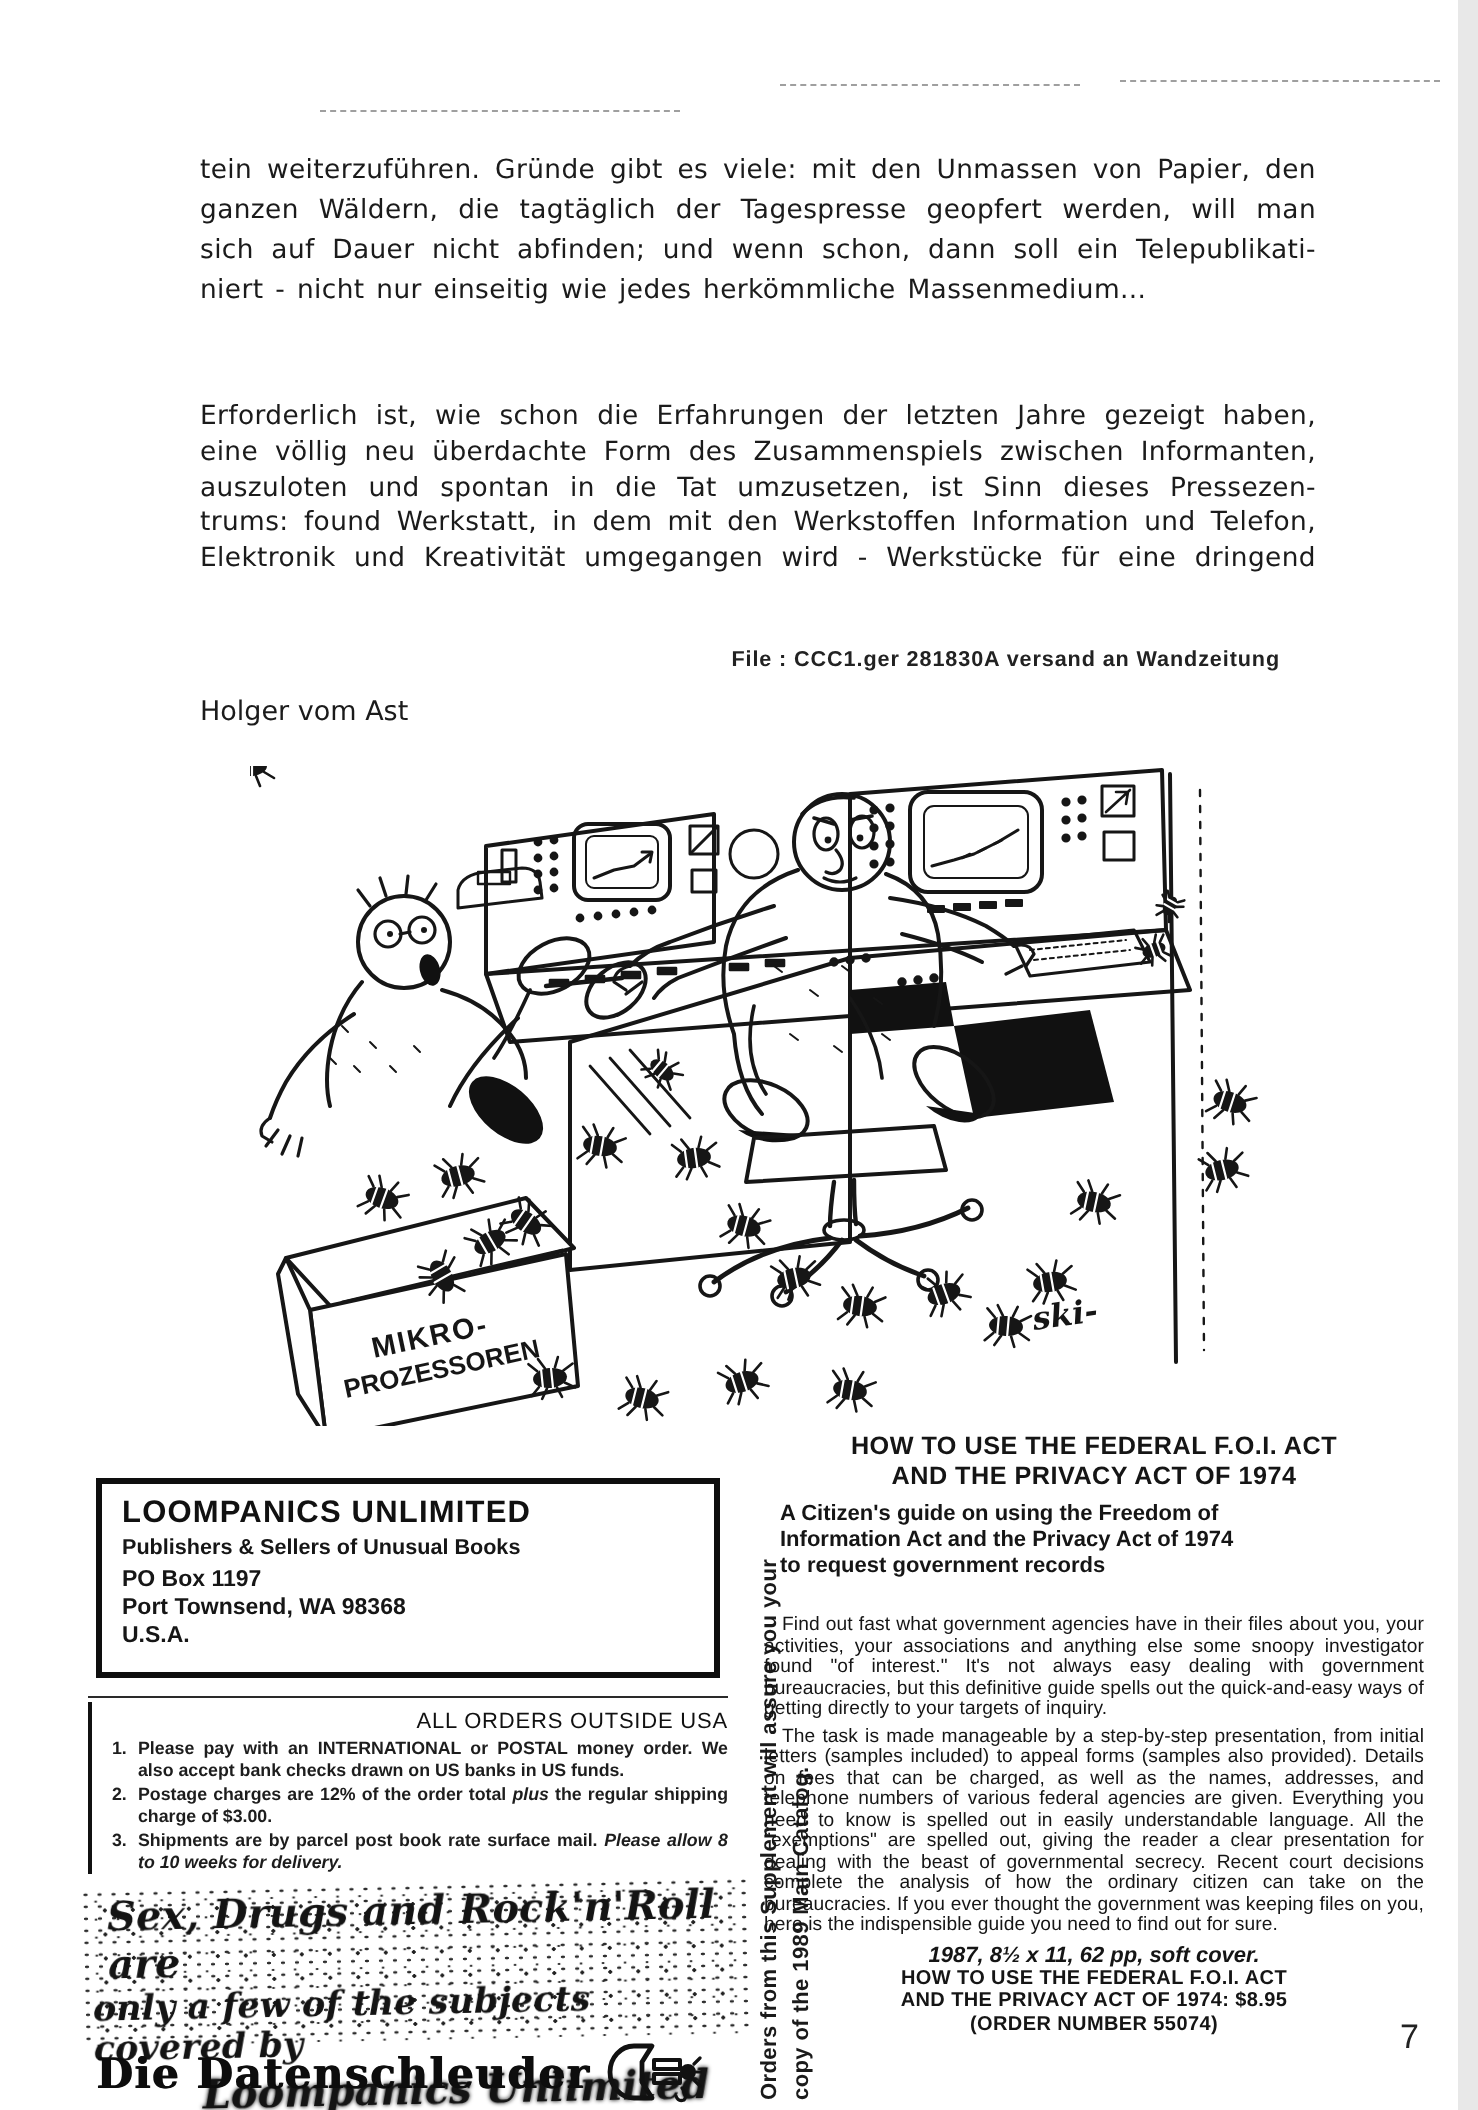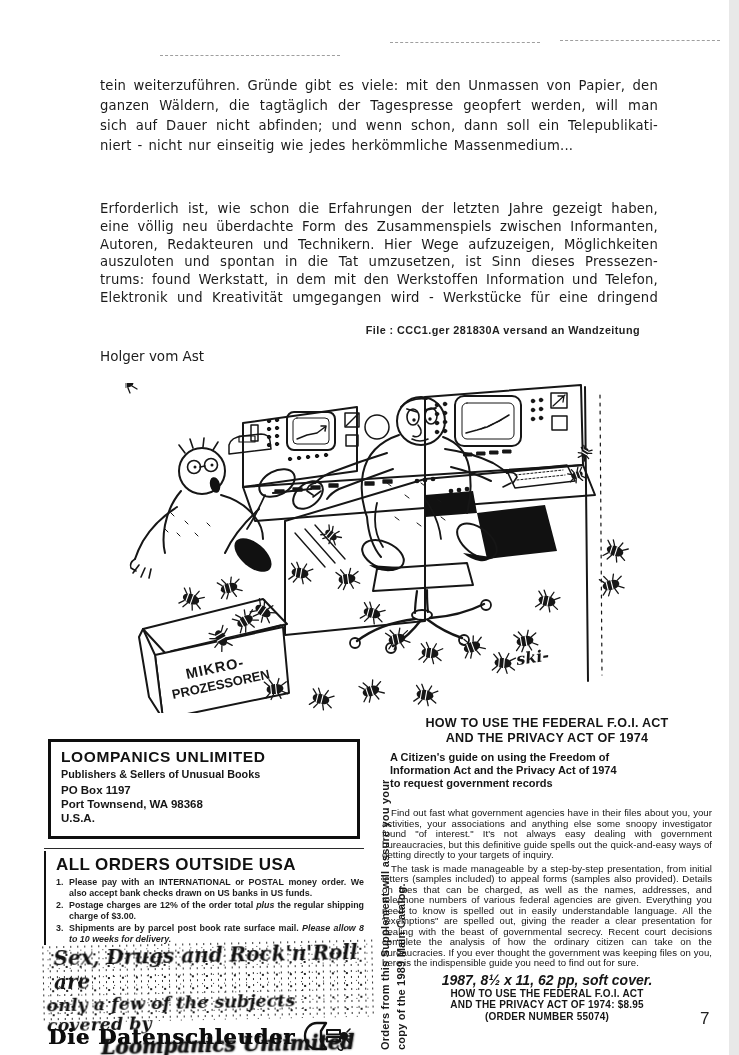--- a/index.html
+++ b/index.html
@@ -27,21 +27,21 @@
 
   
   .lp-box{position:absolute;left:48px;top:739px;width:312px;height:100px;border:3.5px solid #0e0e0e;
           box-sizing:border-box;padding:6px 10px 0 10px;}
   .lp-name{font-size:15.5px;font-weight:bold;letter-spacing:.6px;color:#111;}
   .lp-tagline{font-size:10.8px;font-weight:bold;margin-top:2px;color:#161616;}
   .lp-addr{font-size:11.5px;font-weight:bold;line-height:14px;margin-top:3px;color:#161616;}
   .lp-divider{position:absolute;left:44px;top:848px;width:320px;border-top:1.5px solid #2a2a2a;}
   .orders{position:absolute;left:44px;top:851px;width:322px;border-left:2.5px solid #111;
           box-sizing:border-box;padding:4px 2px 0 10px;}
-  .orders-heading{text-align:left;font-weight:bold;font-size:17px;letter-spacing:.4px;color:#111;}
+  .orders-heading{text-align:right;font-weight:normal;font-size:11px;letter-spacing:.4px;color:#111;}
   .order-item{display:flex;font-size:8.9px;font-weight:bold;line-height:10.6px;color:#1d1d1d;
               margin-top:2px;text-align:justify;}
   .order-item .num{flex:0 0 13px;}
   .order-item .em{font-style:italic;}
 
   
   .slogan{position:absolute;left:40px;top:941px;width:334px;height:80px;transform:rotate(-1.2deg);
           font-family:"DejaVu Serif",serif;font-style:italic;font-weight:bold;color:#141414;
           filter:blur(.35px);
           background-image:radial-gradient(#2c2c2c .8px,transparent .95px),
@@ -62,21 +62,21 @@
   .vert-note{position:absolute;left:0;top:0;transform:rotate(-90deg);transform-origin:0 0;
              width:325px;font-size:11px;font-weight:bold;letter-spacing:.2px;line-height:15.5px;
              color:#1a1a1a;white-space:nowrap;}
 
   
   .foi{position:absolute;left:382px;top:716px;width:330px;color:#151515;}
   .foi-title{text-align:center;font-weight:bold;font-size:12.6px;line-height:14.5px;letter-spacing:.25px;}
   .foi-sub{margin-top:6px;padding-left:8px;font-weight:bold;font-size:11px;line-height:12.8px;}
   .foi-body{margin-top:19px;font-size:9.6px;line-height:10.5px;text-align:justify;letter-spacing:.05px;}
   .foi-body p{margin:0 0 3px 0;text-indent:9px;}
-  .foi-colophon{margin-top:2px;text-align:center;font-weight:bold;font-style:italic;font-size:14px;}
+  .foi-colophon{margin-top:2px;text-align:center;font-weight:bold;font-style:italic;font-size:11px;}
   .foi-order{text-align:center;font-weight:bold;font-size:10px;line-height:11.6px;letter-spacing:.2px;}
 
   .page-number{position:absolute;left:700px;top:1009px;font-size:17px;color:#222;}
 </style>
 </head>
 <body>
 
 <div class="page">
 
   <div class="scanline" style="left:160px;top:55px;width:180px;"></div>
@@ -85,21 +85,20 @@
 
   <div class="de-para p1">
     <div class="tline">tein weiterzuführen. Gründe gibt es viele: mit den Unmassen von Papier, den</div>
     <div class="tline">ganzen Wäldern, die tagtäglich der Tagespresse geopfert werden, will man</div>
     <div class="tline">sich auf Dauer nicht abfinden; und wenn schon, dann soll ein Telepublikati-</div>
     <div class="tline last">niert - nicht nur einseitig wie jedes herkömmliche Massenmedium...</div>
   </div>
   <div class="de-para p2">
     <div class="tline">Erforderlich ist, wie schon die Erfahrungen der letzten Jahre gezeigt haben,</div>
     <div class="tline">eine völlig neu überdachte Form des Zusammenspiels zwischen Informanten,</div>
-    <div class="tline">Autoren, Redakteuren und Technikern. Hier Wege aufzuzeigen, Möglichkeiten</div>
     <div class="tline">auszuloten und spontan in die Tat umzusetzen, ist Sinn dieses Pressezen-</div>
     <div class="tline">trums: found Werkstatt, in dem mit den Werkstoffen Information und Telefon,</div>
     <div class="tline">Elektronik und Kreativität umgegangen wird - Werkstücke für eine dringend</div>
   </div>
   <div class="file-line">File : CCC1.ger 281830A versand an Wandzeitung</div>
   <div class="signature">Holger vom Ast</div>
 
   <svg class="cartoon" viewBox="0 0 555 330" fill="none" stroke="#161616" stroke-width="2" stroke-linecap="round" stroke-linejoin="round">
 
     <g>

